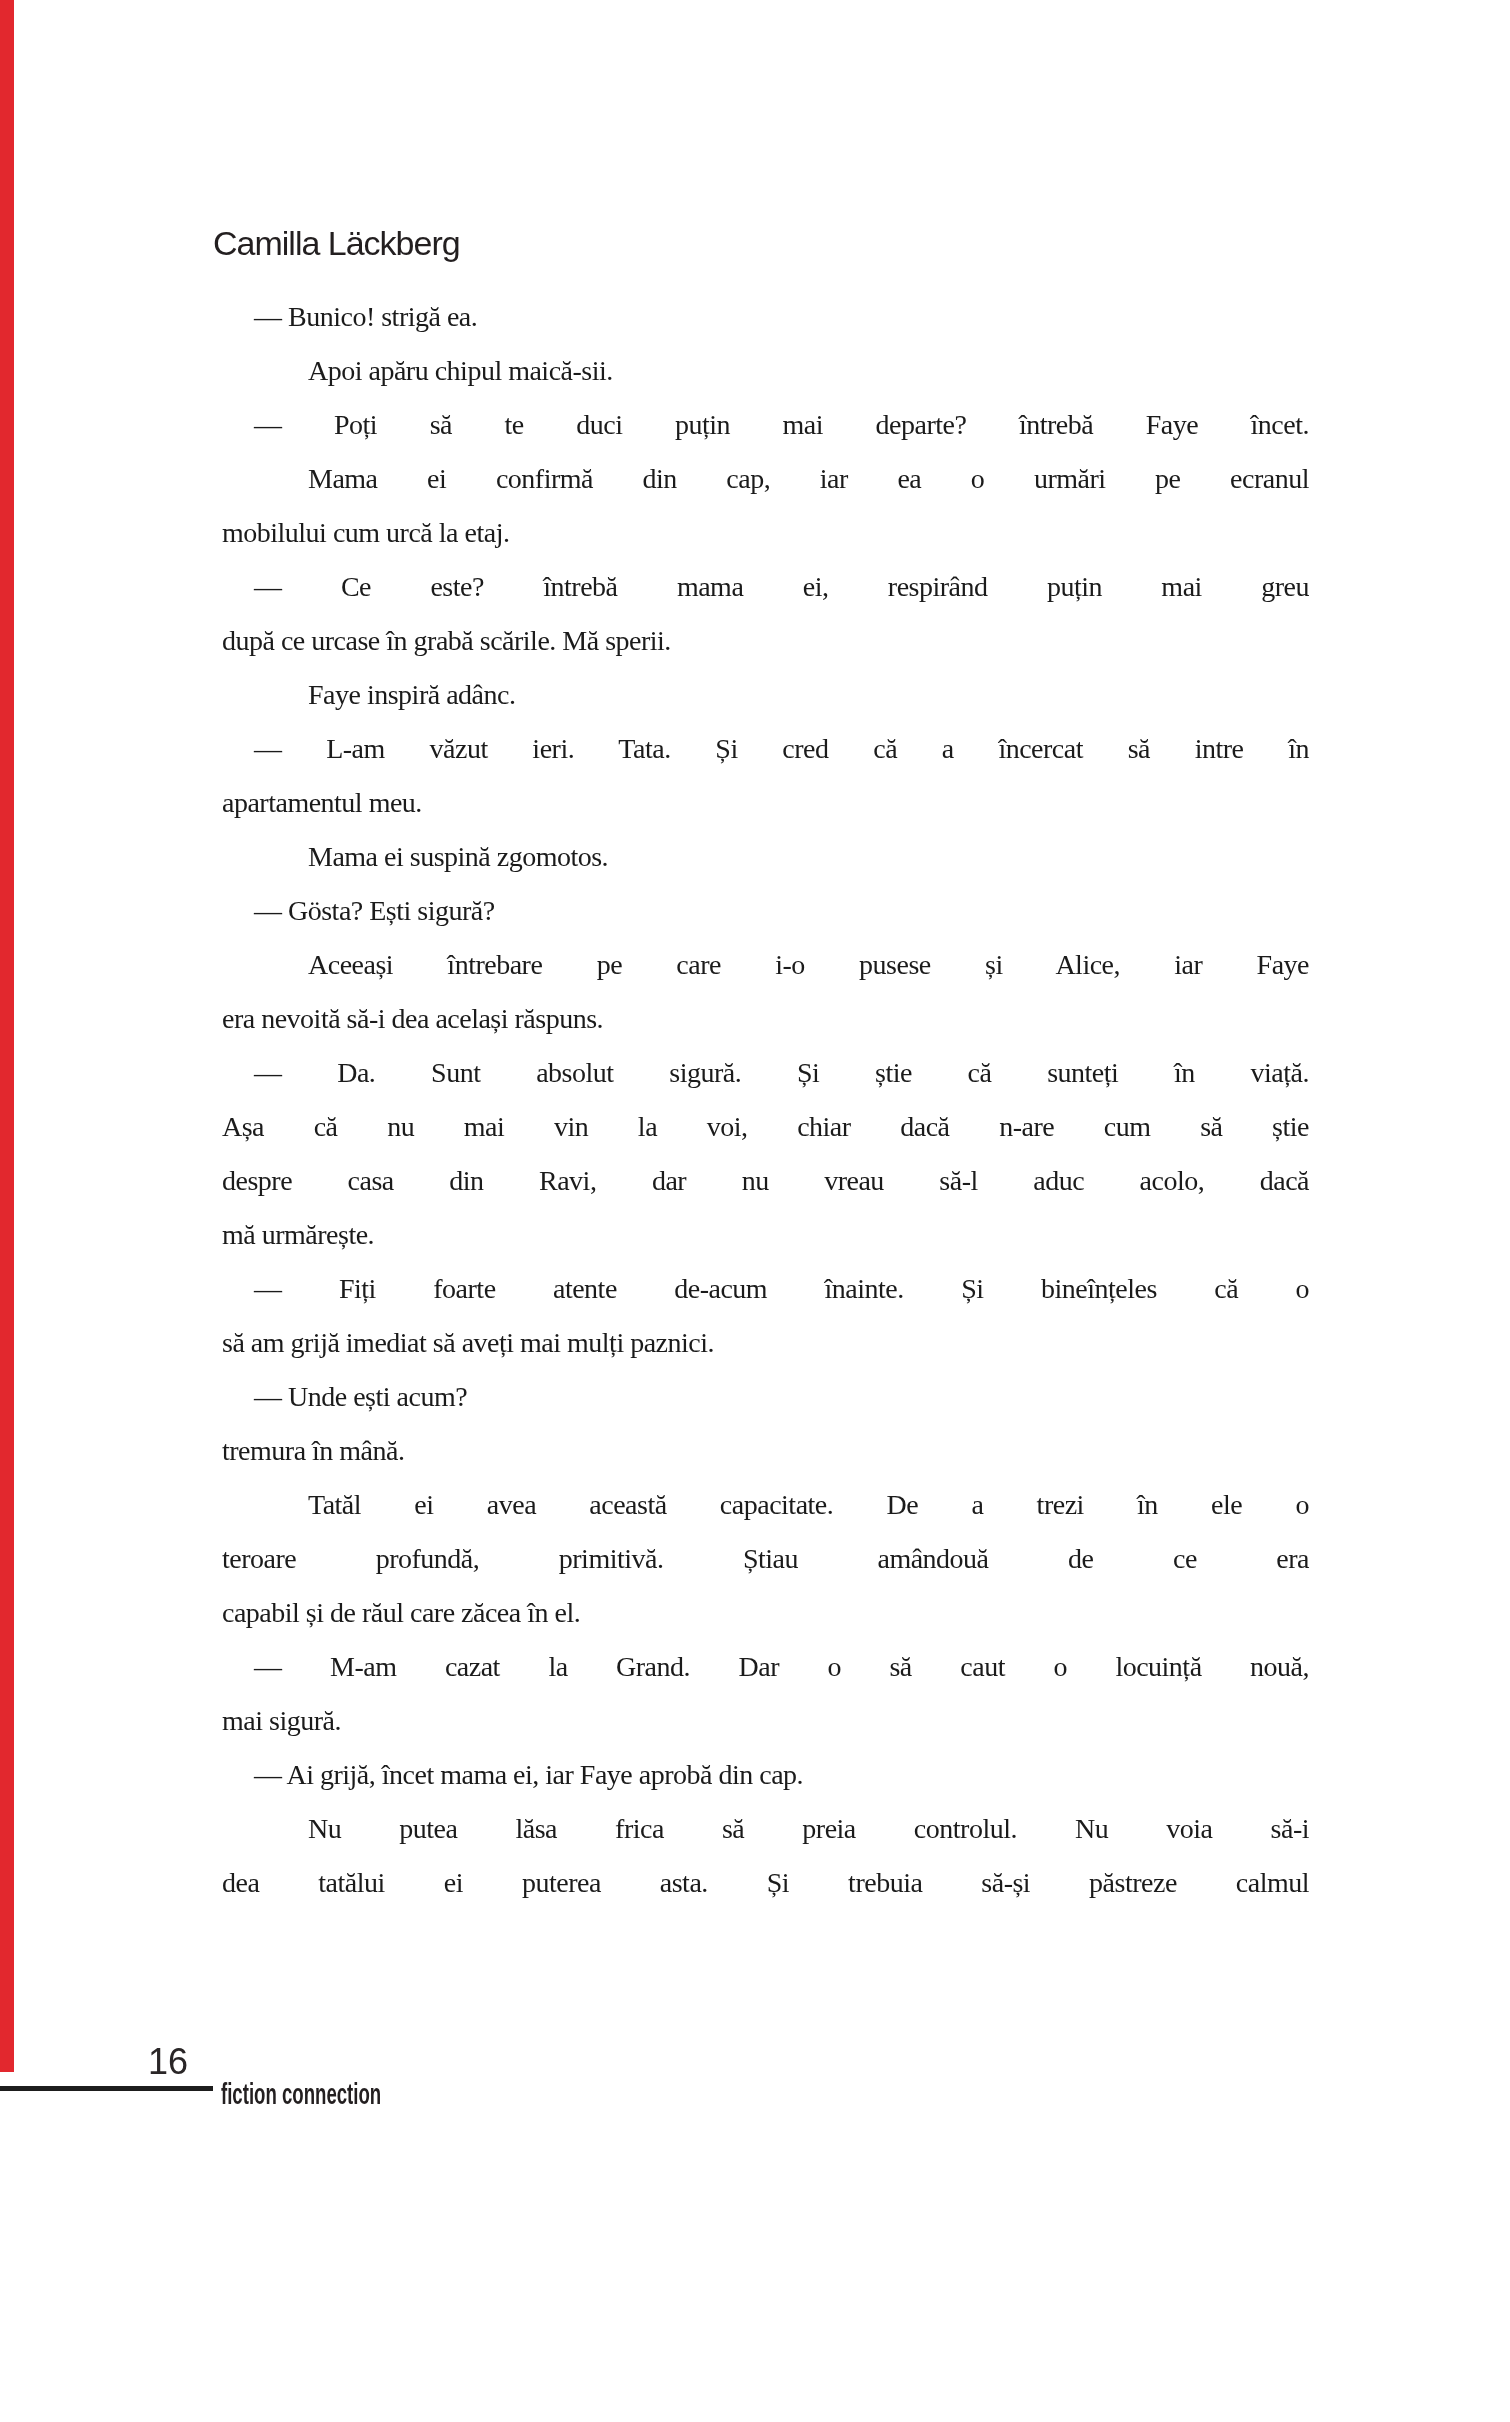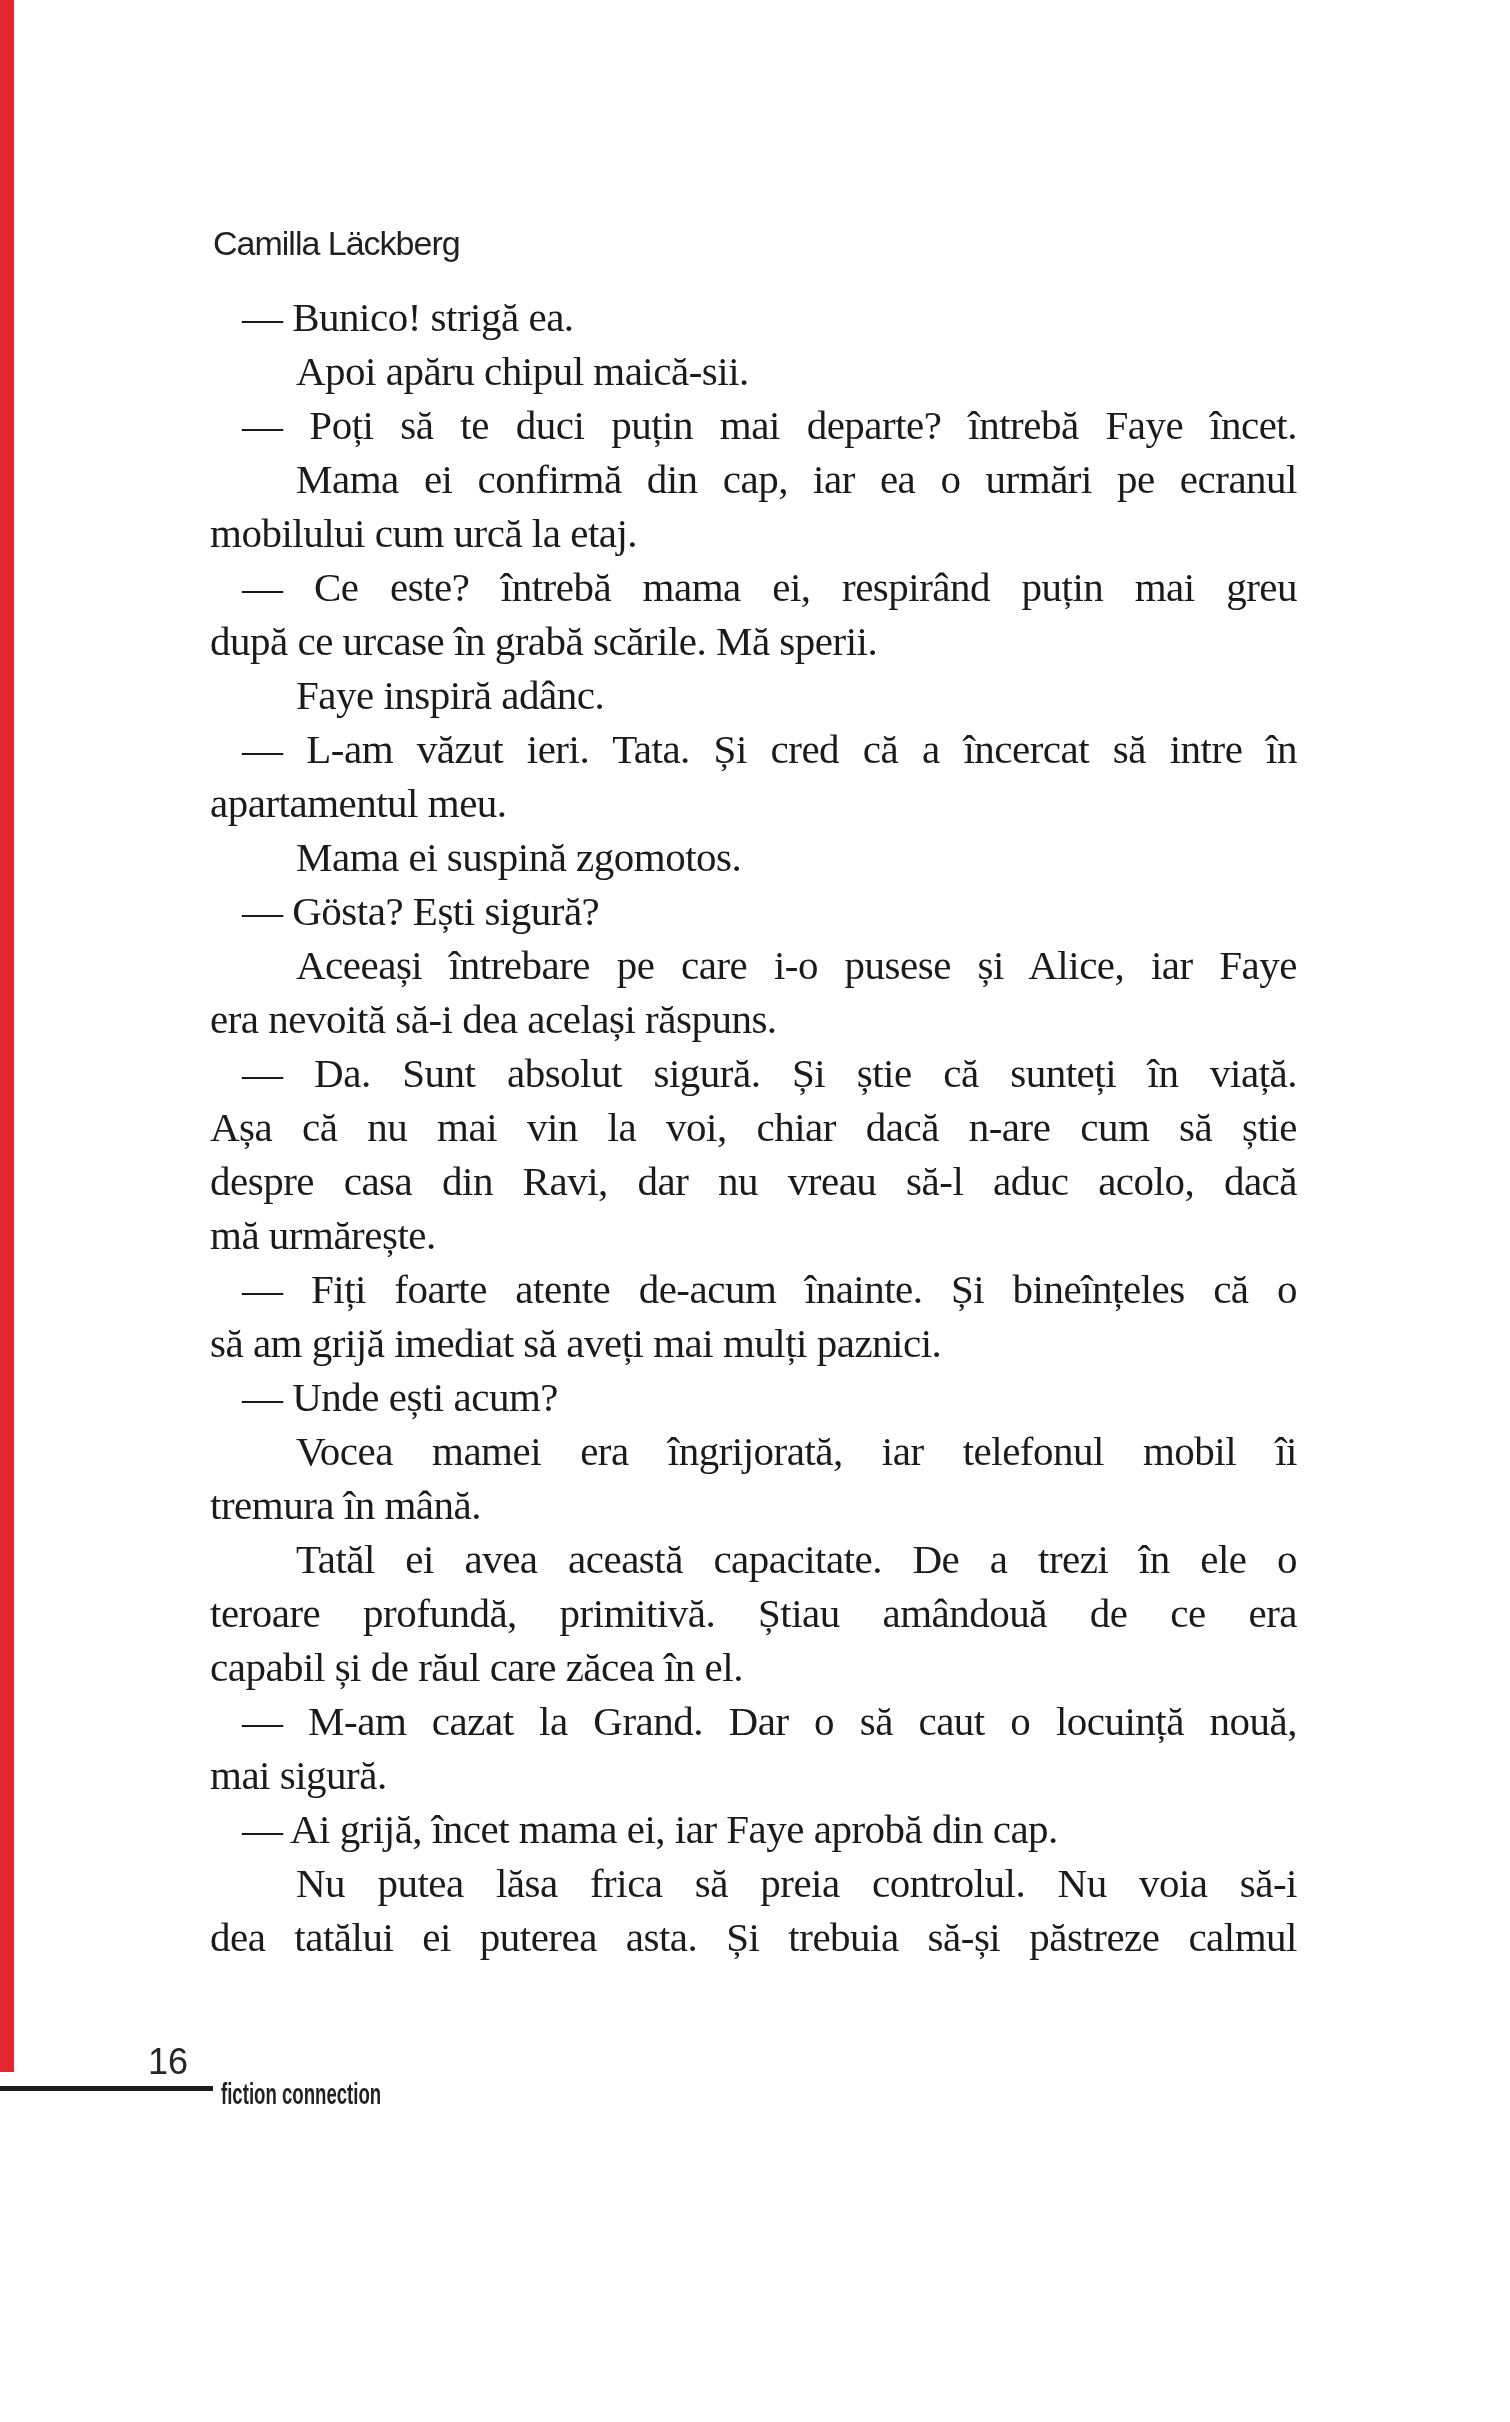--- a/index.html
+++ b/index.html
@@ -27,23 +27,23 @@
     font-size: 34px;
     letter-spacing: -1px;
     color: #231f20;
     white-space: nowrap;
     margin-top: 20px;
   }
 
   
   .body-block {
     position: absolute;
-    left: 210px; top: 290px;
+    left: 222px; top: 290px;
     width: 1087px;
-    font-size: 41px;
+    font-size: 28px;
     line-height: 54px;
     letter-spacing: -0.5px;
     color: #1b1b1b;
   }
   .line { height: 54px; overflow: visible; }
   .line.dialogue { text-indent: 32px; }
   .line.para     { text-indent: 86px; }
   .line.cont     { text-indent: 0; }
   .line.just {
     text-align: justify;
@@ -98,21 +98,20 @@
     <div class="line dialogue">— Gösta? Ești sigură?</div>
     <div class="line para just">Aceeași întrebare pe care i-o pusese și Alice, iar Faye</div>
     <div class="line cont">era nevoită să-i dea același răspuns.</div>
     <div class="line dialogue just">— Da. Sunt absolut sigură. Și știe că sunteți în viață.</div>
     <div class="line cont just">Așa că nu mai vin la voi, chiar dacă n-are cum să știe</div>
     <div class="line cont just">despre casa din Ravi, dar nu vreau să-l aduc acolo, dacă</div>
     <div class="line cont">mă urmărește.</div>
     <div class="line dialogue just">— Fiți foarte atente de-acum înainte. Și bineînțeles că o</div>
     <div class="line cont">să am grijă imediat să aveți mai mulți paznici.</div>
     <div class="line dialogue">— Unde ești acum?</div>
-    <div class="line para just">Vocea mamei era îngrijorată, iar telefonul mobil îi</div>
     <div class="line cont">tremura în mână.</div>
     <div class="line para just">Tatăl ei avea această capacitate. De a trezi în ele o</div>
     <div class="line cont just">teroare profundă, primitivă. Știau amândouă de ce era</div>
     <div class="line cont">capabil și de răul care zăcea în el.</div>
     <div class="line dialogue just">— M-am cazat la Grand. Dar o să caut o locuință nouă,</div>
     <div class="line cont">mai sigură.</div>
     <div class="line dialogue">— Ai grijă, încet mama ei, iar Faye aprobă din cap.</div>
     <div class="line para just">Nu putea lăsa frica să preia controlul. Nu voia să-i</div>
     <div class="line cont just">dea tatălui ei puterea asta. Și trebuia să-și păstreze calmul</div>
   </div>

